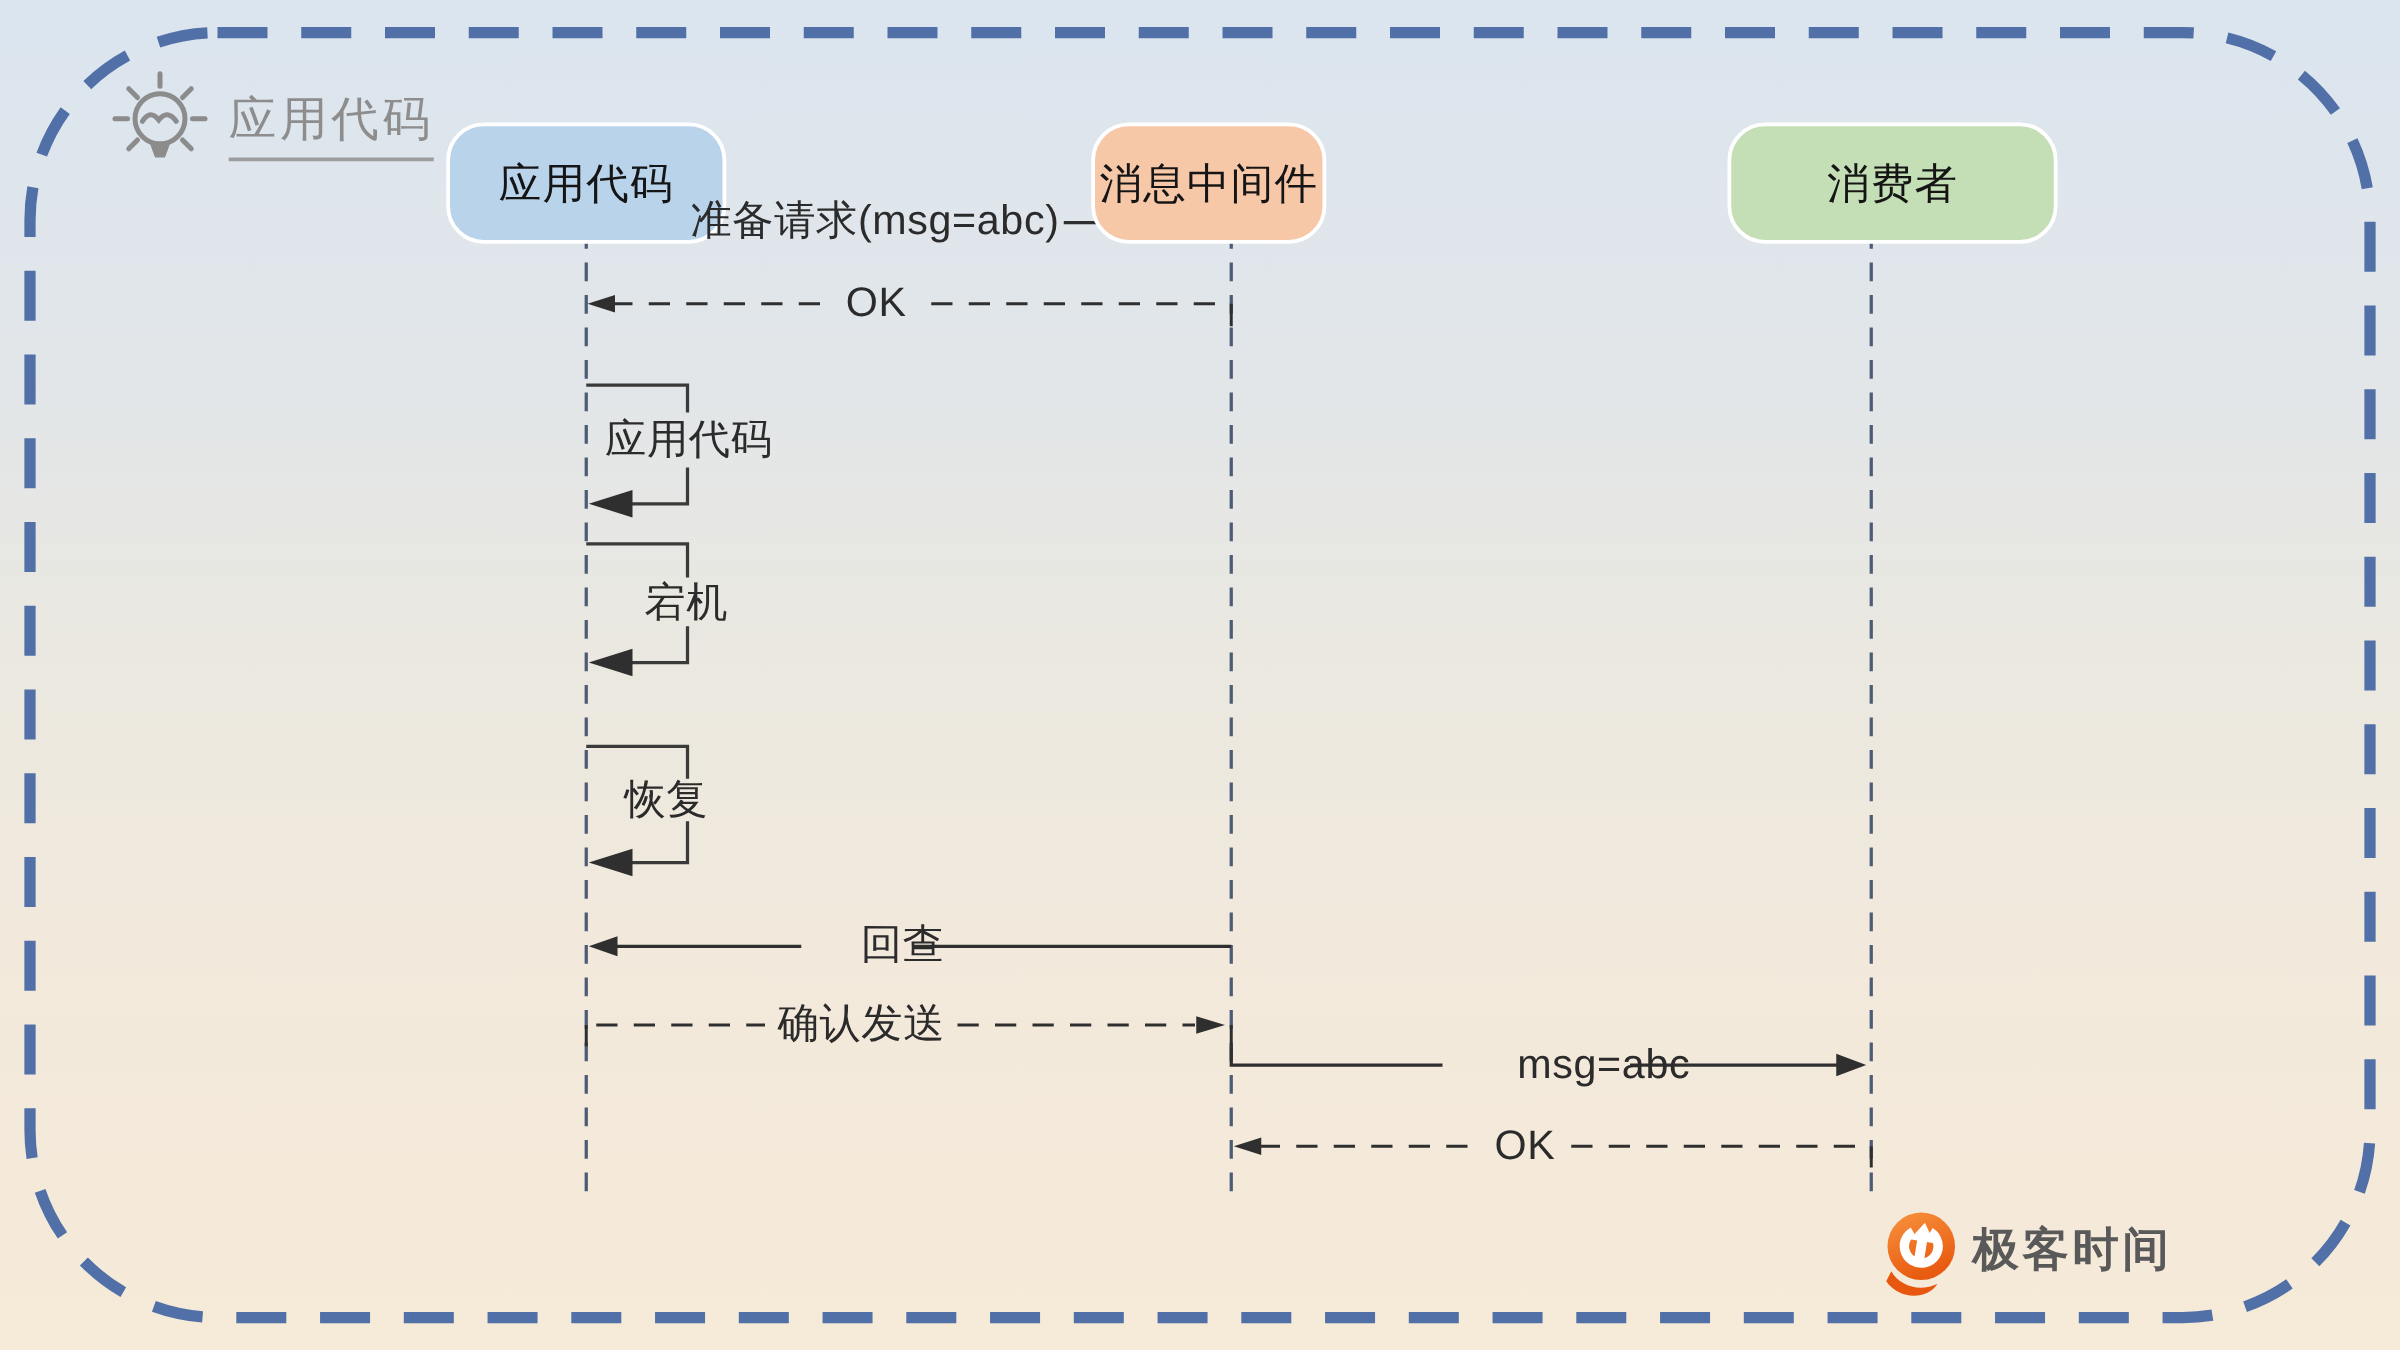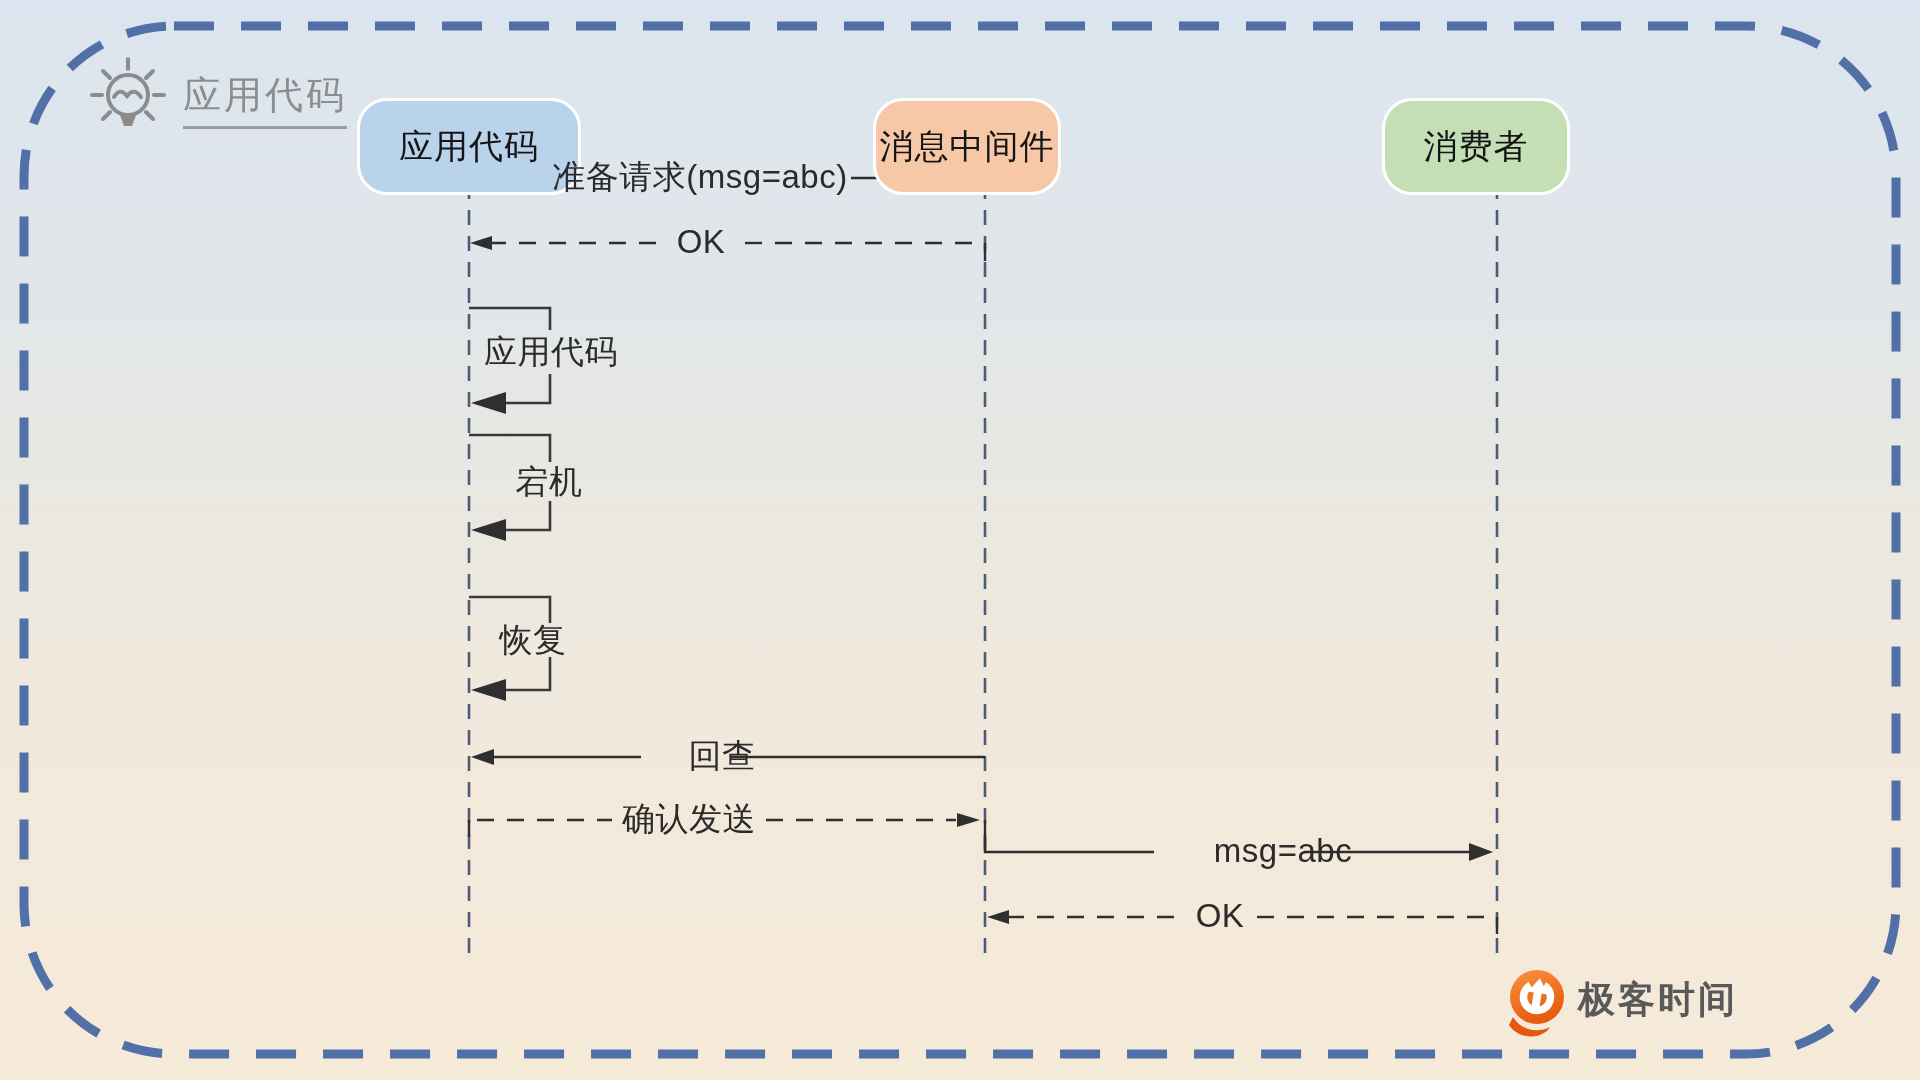--- a/index.html
+++ b/index.html
@@ -9,21 +9,21 @@
     background:linear-gradient(180deg,#dbe5ef 0%,#e2e6e9 28%,#eae8e0 48%,#f2e9dc 70%,#f6ead8 100%);
   }
   .stage svg{position:absolute;left:0;top:0;}
   .participant{
     position:absolute;height:97px;display:flex;align-items:center;justify-content:center;
     border:3px solid #ffffff;border-radius:30px;font-size:34px;color:#151515;
     box-sizing:border-box;letter-spacing:1px;margin-top:38px;
   }
   .p-app{left:357px;top:60px;width:224px;background:#b9d3eb;}
   .p-mq{left:873px;top:60px;width:188px;background:#f6c8a8;}
-  .p-consumer{left:1382px;top:60px;width:188px;background:#c4dfb5;}
+  .p-consumer{left:1382px;top:60px;width:264px;background:#c4dfb5;}
   .msg-label{
     position:absolute;transform:translate(-50%,-50%);white-space:nowrap;
     font-size:33px;color:#2b2b2b;letter-spacing:0.5px;
   }
   .doc-title{
     position:absolute;left:183px;top:70px;font-size:38px;color:#8d8d8d;
     padding-bottom:5px;border-bottom:3px solid #9c9c9c;letter-spacing:3px;white-space:nowrap;
   }
   .brand-text{
     position:absolute;left:1578px;top:975px;font-size:37px;font-weight:600;color:#595959;

